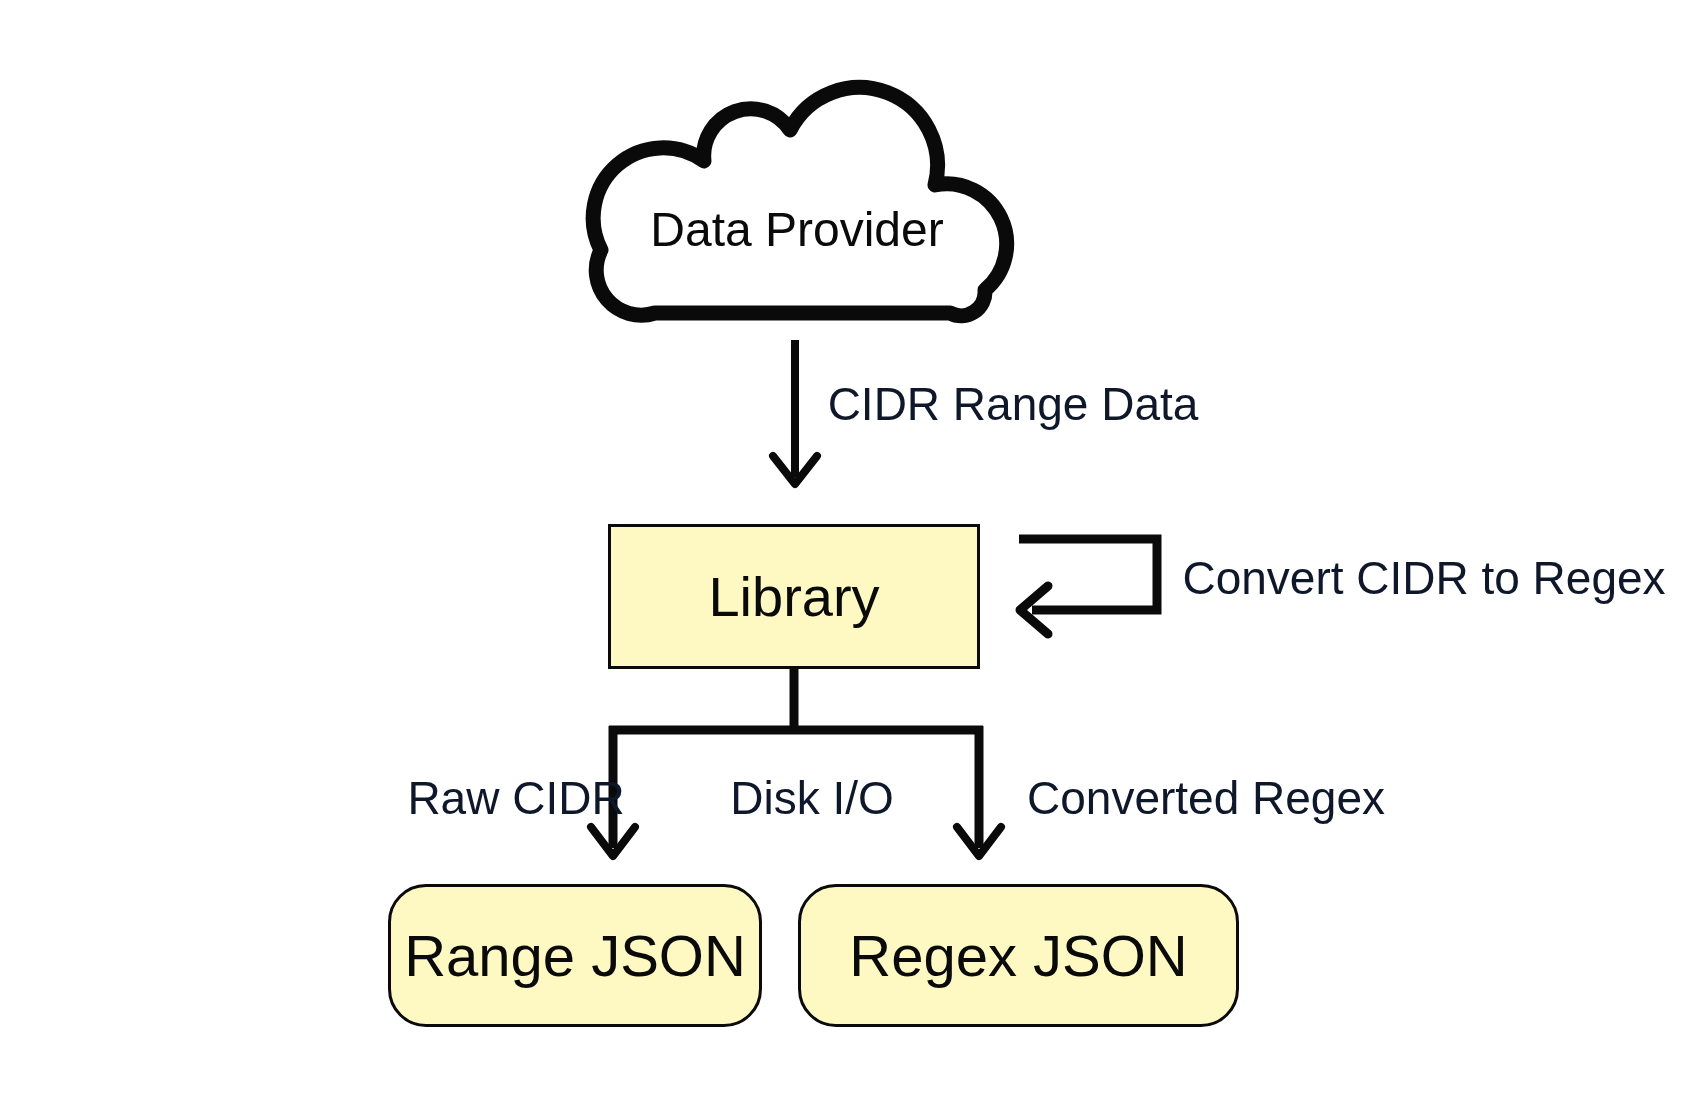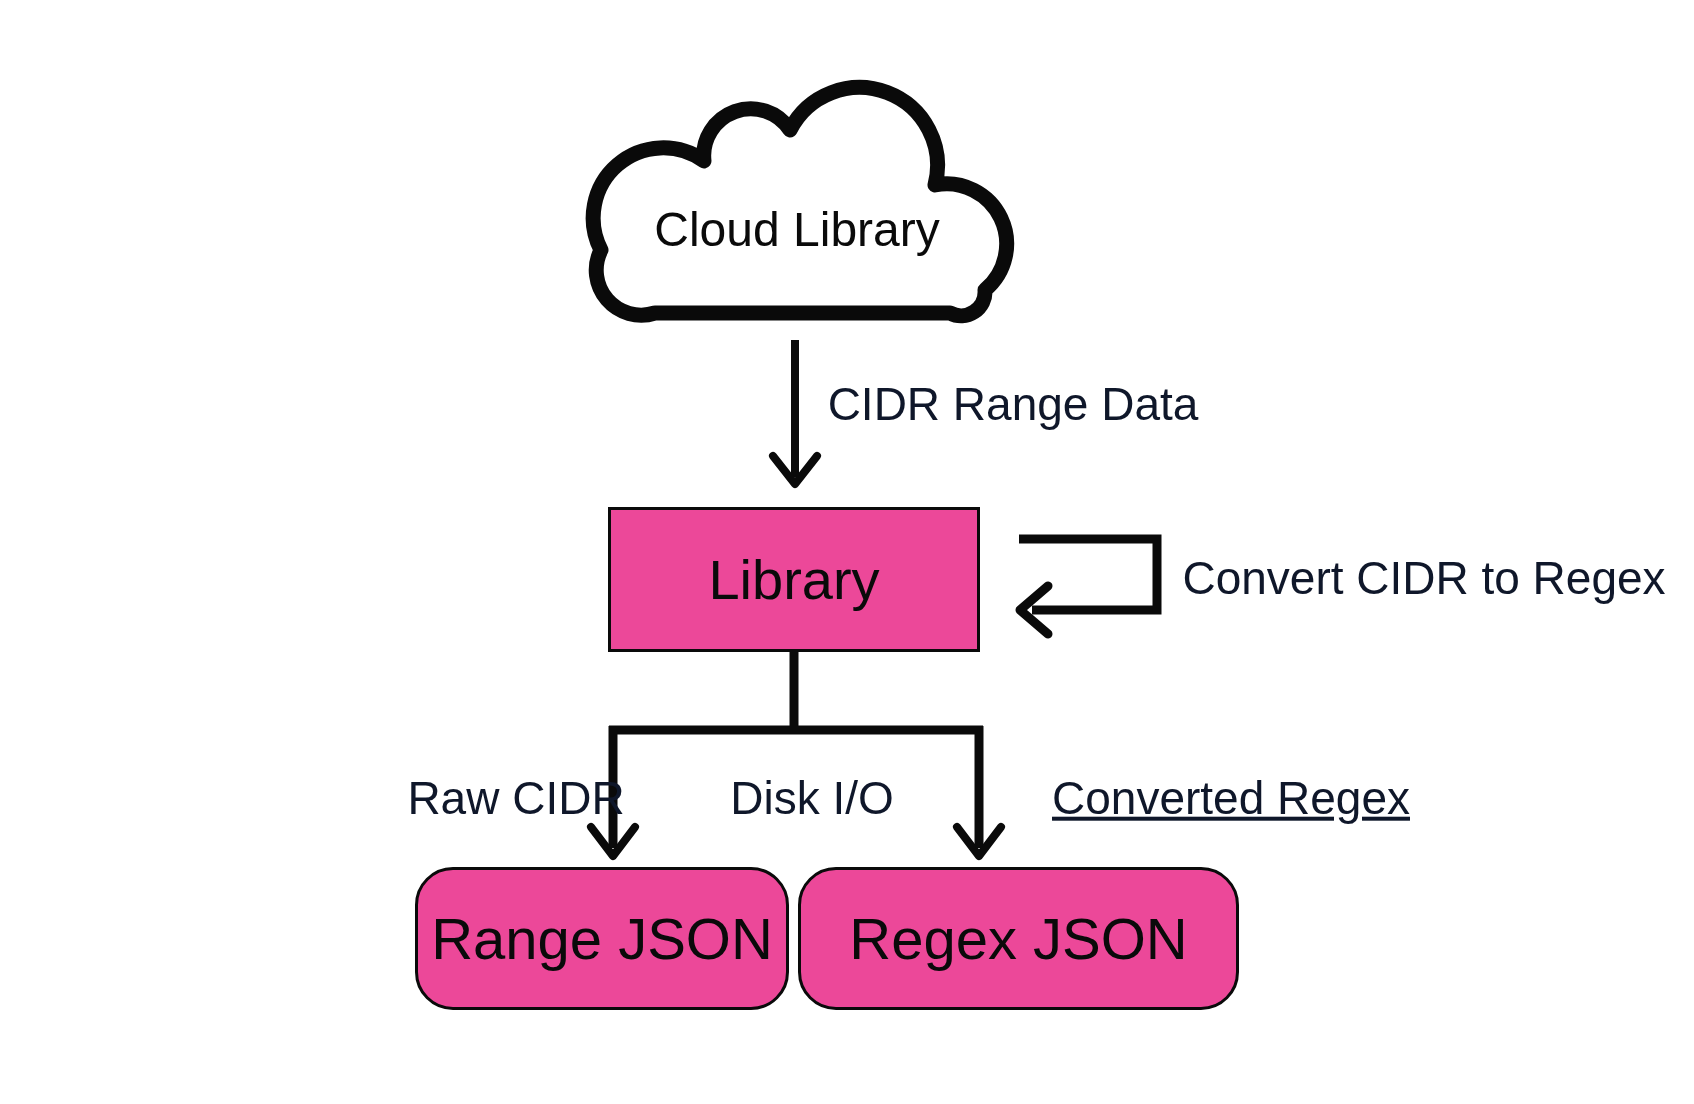--- a/index.html
+++ b/index.html
@@ -24,41 +24,42 @@
   .label {
     position: absolute;
     transform: translate(-50%, -50%);
     font-size: 46px;
     line-height: 1.1;
     white-space: nowrap;
     color: #0f172a;
   }
   .node-box {
     position: absolute;
-    background: #ec4899;
+    background: #fef9c3;
     border: 3px solid #0a0a0a;
     display: flex;
     align-items: center;
     justify-content: center;
     box-sizing: border-box;
     white-space: nowrap;
+    margin-top: 17px;
   }
   #library-box {
     left: 608px; top: 507px;
     width: 372px; height: 145px;
     font-size: 56px;
   }
   .output-box {
     border-radius: 38px;
     border-width: 3.5px;
     font-size: 58px;
     top: 867px;
     height: 143px;
   }
-  #range-json-box { left: 415px; width: 374px; }
+  #range-json-box { left: 388px; width: 374px; }
   #regex-json-box { left: 798px; width: 441px; }
   #cloud-text {
     position: absolute;
     left: 797px;
     top: 204px;
     transform: translateX(-50%);
     text-align: center;
     white-space: nowrap;
   }
   #cloud-title { font-size: 48px; line-height: 1.1; }
@@ -86,31 +87,31 @@
 
   <path d="M794 650 V734" fill="none" stroke="#0a0a0a" stroke-width="9"></path>
   <path d="M609 730 H983" fill="none" stroke="#0a0a0a" stroke-width="9"></path>
   <path d="M613 726 V848" fill="none" stroke="#0a0a0a" stroke-width="9"></path>
   <path d="M979 726 V848" fill="none" stroke="#0a0a0a" stroke-width="9"></path>
   <path d="M591 827 L613 856 L635 827" fill="none" stroke="#0a0a0a" stroke-width="8" stroke-linecap="round" stroke-linejoin="round"></path>
   <path d="M957 827 L979 856 L1001 827" fill="none" stroke="#0a0a0a" stroke-width="8" stroke-linecap="round" stroke-linejoin="round"></path>
 </svg>
 
 <div id="cloud-text">
-  <div id="cloud-title">Cloud Library</div>
+  <div id="cloud-title">Data Provider</div>
 </div>
 
 <div id="library-box" class="node-box">
   <span>Library</span>
 </div>
 
 <div id="range-json-box" class="node-box output-box">
   <span>Range JSON</span>
 </div>
 <div id="regex-json-box" class="node-box output-box">
   <span>Regex JSON</span>
 </div>
 
 <div class="label" style="left:1013px; top:404px;">CIDR Range Data</div>
 <div class="label" style="left:1380px; top:578px;margin-left:44px;">Convert CIDR to Regex</div>
 <div class="label" style="left:516px; top:798px;">Raw CIDR</div>
 <div class="label" style="left:795px; top:798px;margin-left:17px;">Disk I/O</div>
-<div class="label" style="left:1231px; top:798px;text-decoration:underline;">Converted Regex</div>
+<div class="label" style="left:1206px; top:798px;">Converted Regex</div>
 
 </body></html>

